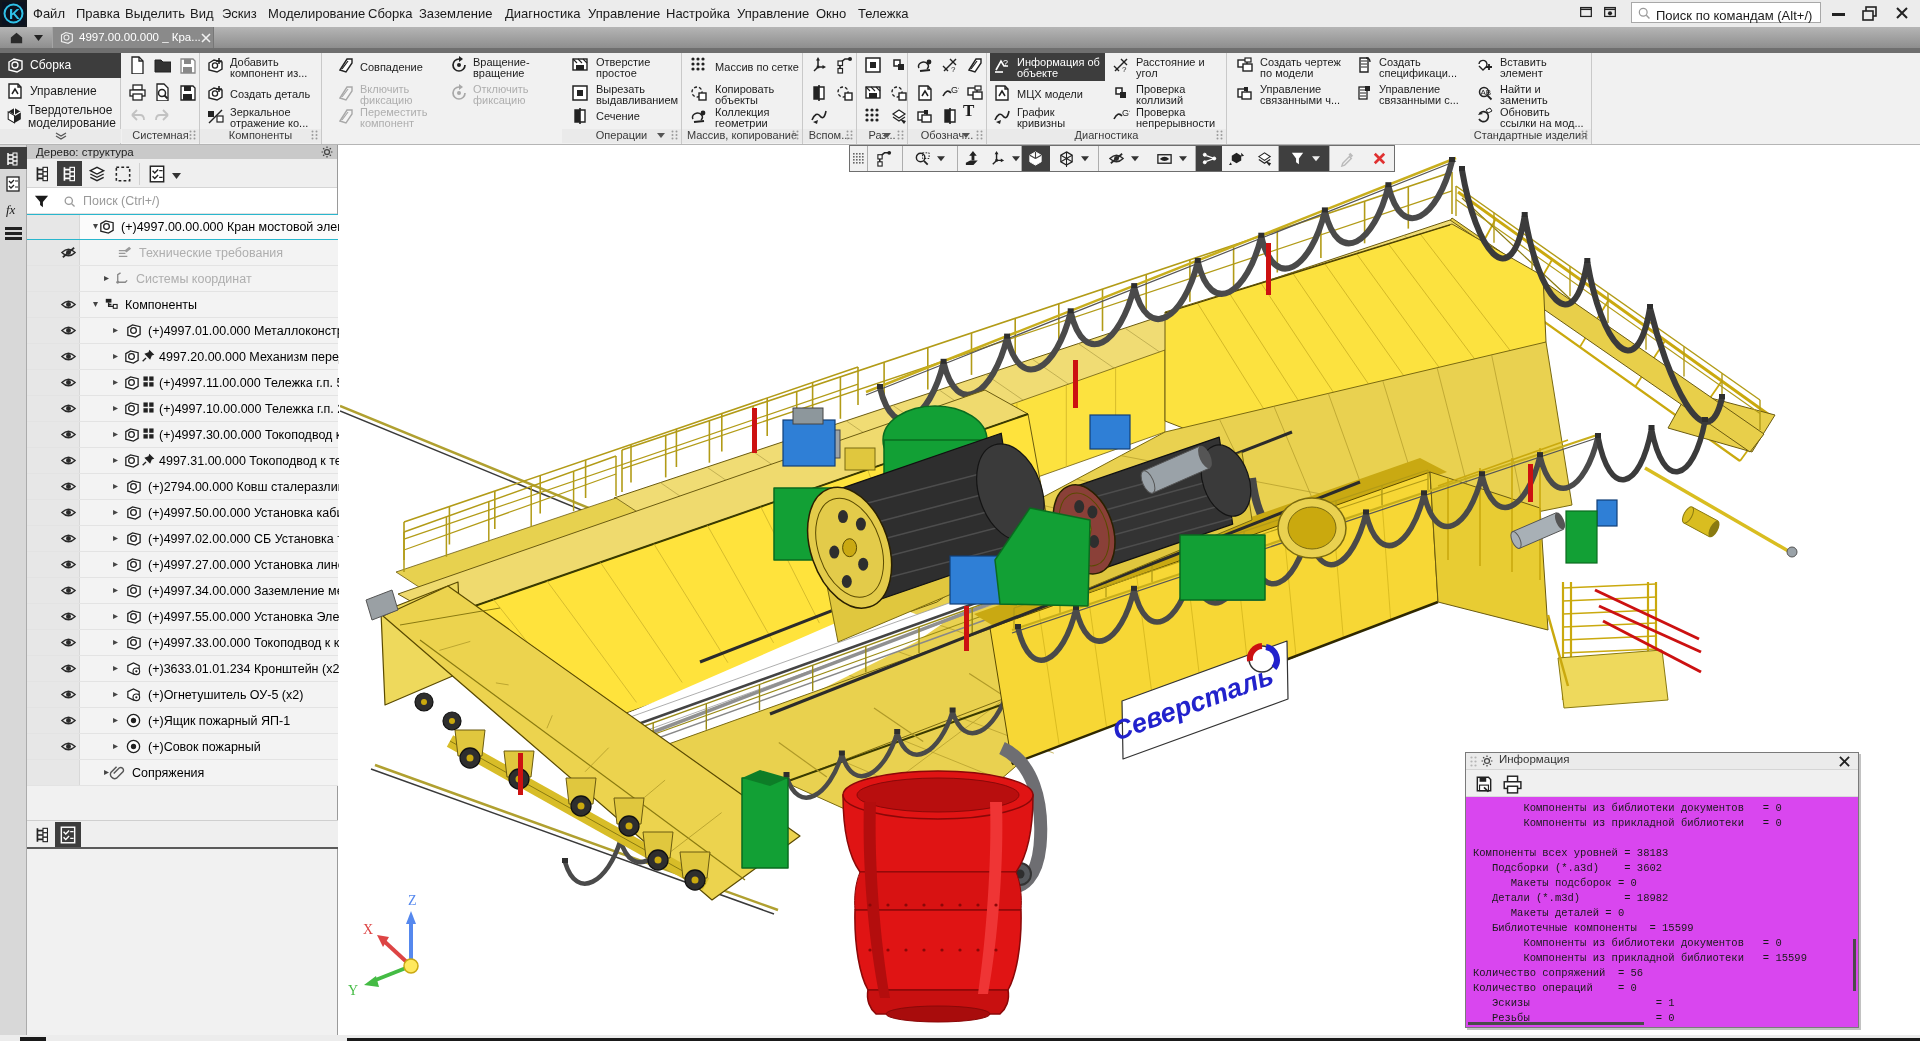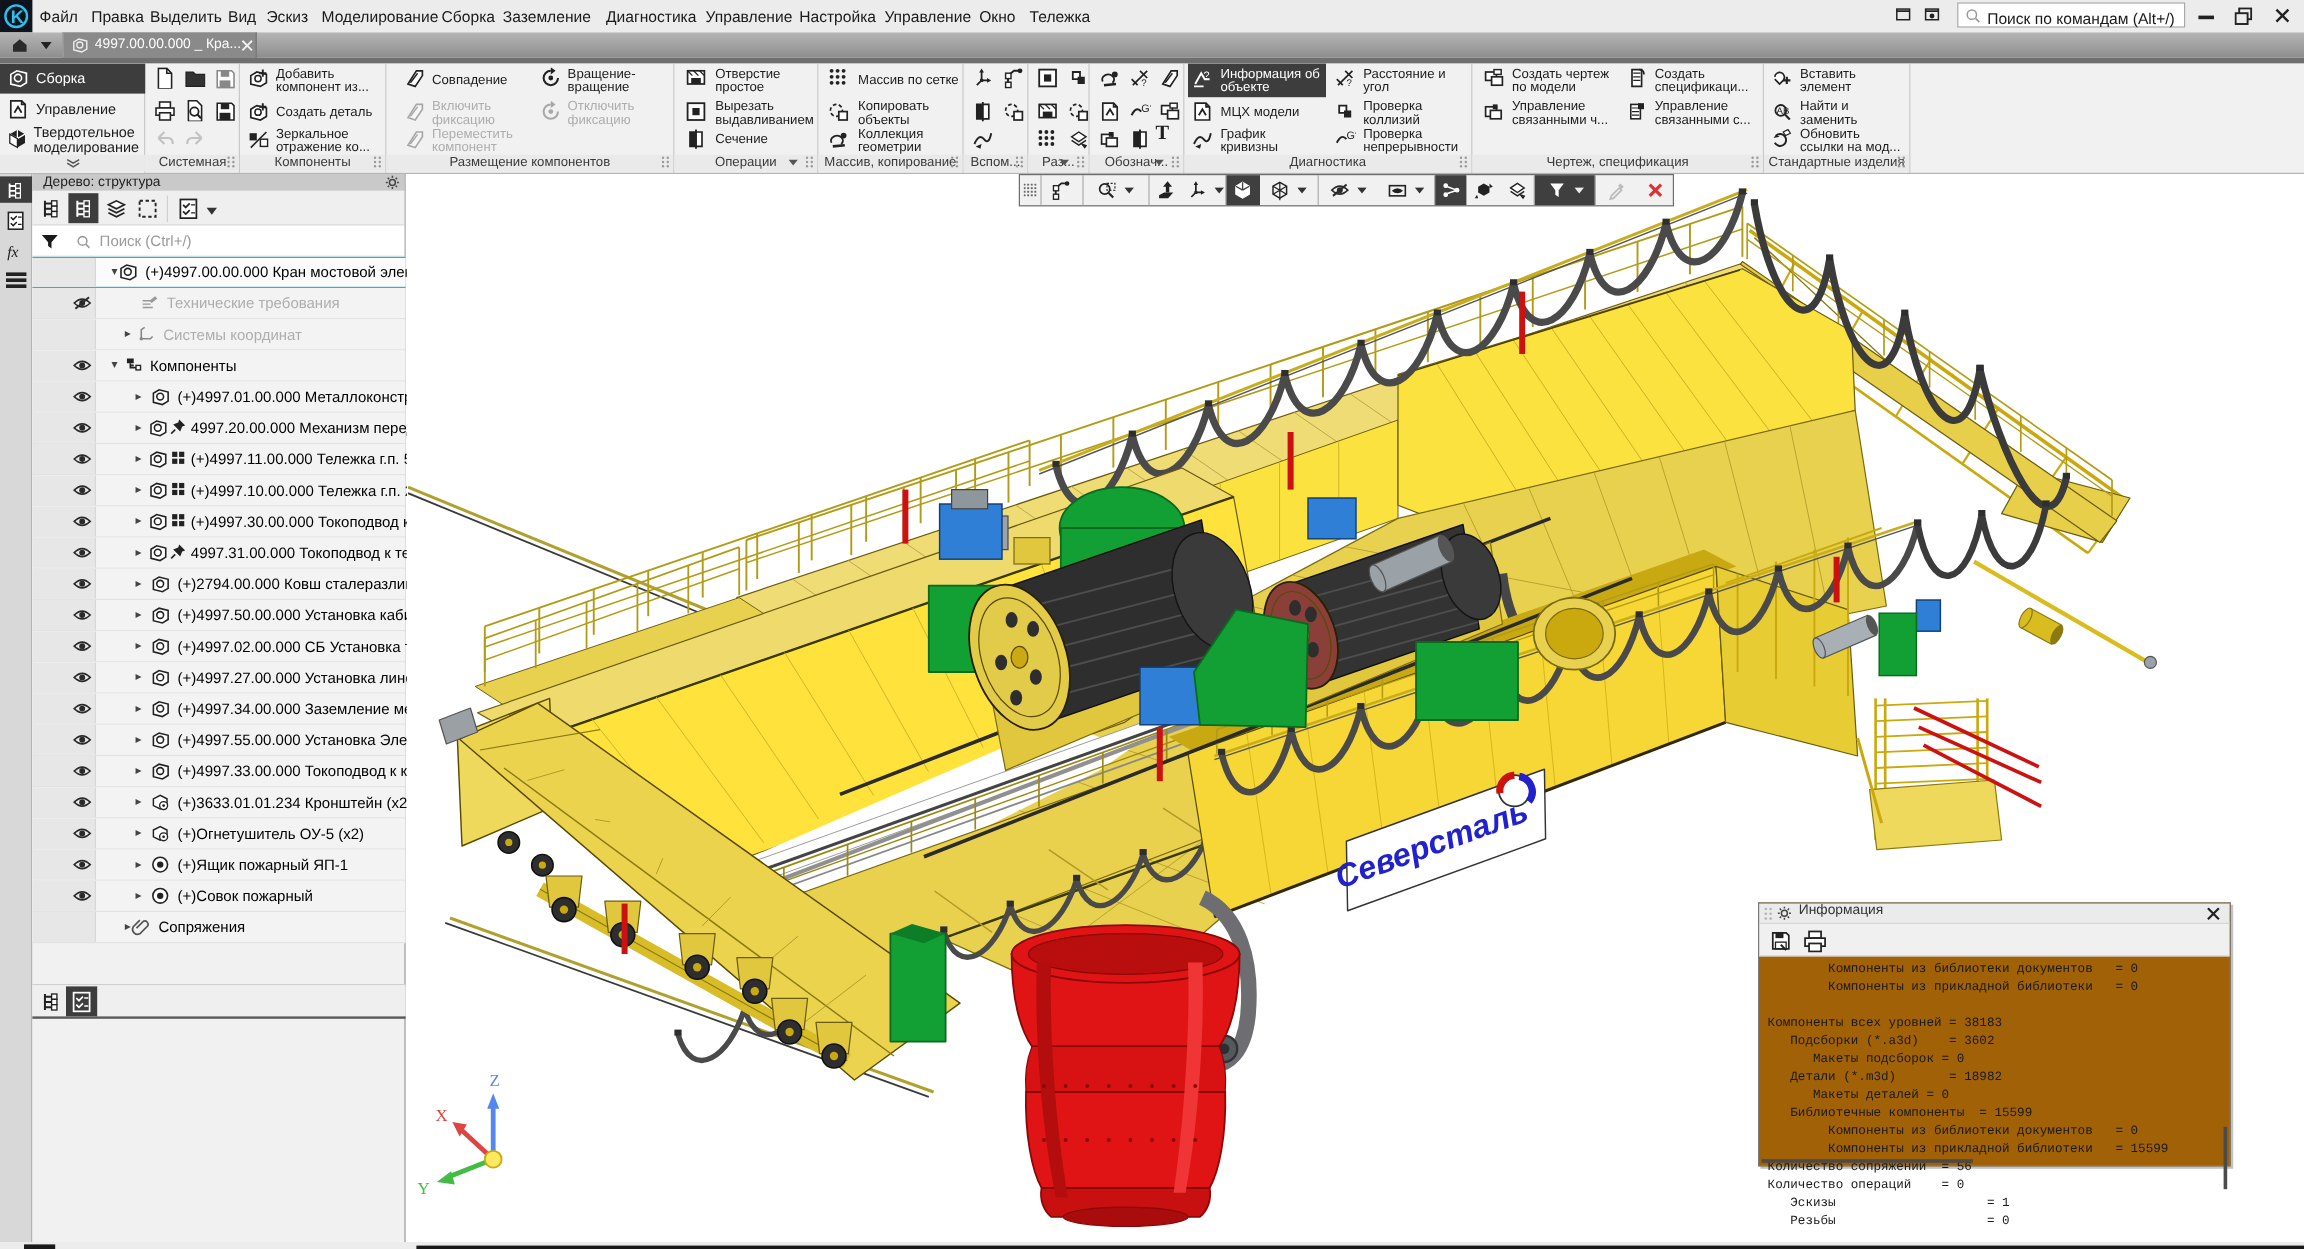--- a/index.html
+++ b/index.html
@@ -32,21 +32,21 @@
 .trow{position:absolute;left:0;width:311px;height:26px;background:#f3f3f3;border-bottom:1px solid #e3e3e3;font-size:12.5px;color:#1c1c1c;white-space:nowrap;overflow:hidden}
 .tgut{position:absolute;left:0;top:0;width:53px;height:26px;background:#e7e7e7;border-right:1px solid #d8d8d8}
 .arr{position:absolute;top:6px;font-size:10px;color:#444}
 .titem{position:absolute;top:5.5px}
 
 #vtool{position:absolute;left:849px;top:145px;width:546px;height:27px;background:#f1f1f1;border:1px solid #6e6e6e;display:flex;align-items:center}
 .vsep{width:1px;height:25px;background:#adadad}
 .vbtn{height:25px;display:flex;align-items:center;justify-content:center}
 .vdark{background:#3f3f3f}
 
-#iwin{position:absolute;left:1465px;top:752px;width:394px;height:220px;background:#a16207;border:1px solid #7a7a7a;box-shadow:2px 2px 0 rgba(120,120,120,.45)}
+#iwin{position:absolute;left:1465px;top:752px;width:394px;height:276px;background:#d946ef;border:1px solid #7a7a7a;box-shadow:2px 2px 0 rgba(120,120,120,.45)}
 #ititle{position:absolute;left:0;top:0;width:100%;height:17px;background:#ebebeb;font-size:11.5px;color:#333;border-bottom:1px solid #d5d5d5}
 #itool{position:absolute;left:0;top:17px;width:100%;height:27px;background:#f0f0f0;border-bottom:1px solid #d9d9d9}
 #itext{position:absolute;left:7px;top:48px;width:380px;font-family:"Liberation Mono",monospace;font-size:10.5px;line-height:15px;color:#1a1a1a;white-space:pre}
 
 #status{position:absolute;left:0;top:1035px;width:1920px;height:6px;background:#ececec}
 </style></head><body>
 <svg width="0" height="0" style="position:absolute">
     <defs>
 <g id="i-doc">
         <path d="M4 1h7l4 4v13H4z" fill="#fff" stroke="#222" stroke-width="1.3"></path>
@@ -490,32 +490,20 @@
     </svg>
     <div class="rtxt" style="left:230px;top:4px">Добавить<br>компонент из...</div>
     <svg class="abs" style="left:206px;top:31px" width="18" height="18" viewBox="0 0 18 18">
       <use href="#i-asmplus"></use>
     </svg>
     <div class="rtxt" style="left:230px;top:36px">Создать деталь</div>
     <svg class="abs" style="left:206px;top:54px" width="18" height="18" viewBox="0 0 18 18">
       <use href="#i-mirror"></use>
     </svg>
     <div class="rtxt" style="left:230px;top:54px">Зеркальное<br>отражение ко...</div>
-    <div class="rgrp" style="left:322px;width:240px">
-      <div class="rlabel">Размещение компонентов<svg style="position:absolute;bottom:3px;right:3px" width="7" height="10" viewBox="0 0 7 10">
-          <g fill="#9a9a9a">
-            <circle cx="1.5" cy="1.5" r="1"></circle>
-            <circle cx="5.5" cy="1.5" r="1"></circle>
-            <circle cx="1.5" cy="5" r="1"></circle>
-            <circle cx="5.5" cy="5" r="1"></circle>
-            <circle cx="1.5" cy="8.5" r="1"></circle>
-            <circle cx="5.5" cy="8.5" r="1"></circle>
-          </g>
-        </svg></div>
-    </div>
     <svg class="abs" style="left:337px;top:3px" width="18" height="18" viewBox="0 0 18 18">
       <use href="#i-match"></use>
     </svg>
     <div class="rtxt" style="left:360px;top:9px">Совпадение</div>
     <svg class="abs" style="left:337px;top:31px" width="18" height="18" viewBox="0 0 18 18" opacity="0.35">
       <use href="#i-match"></use>
     </svg>
     <div class="rtxt gray" style="left:360px;top:31px">Включить<br>фиксацию</div>
     <svg class="abs" style="left:337px;top:54px" width="18" height="18" viewBox="0 0 18 18" opacity="0.35">
       <use href="#i-match"></use>
@@ -707,32 +695,20 @@
     </svg>
     <div class="rtxt" style="left:1136px;top:4px">Расстояние и<br>угол</div>
     <svg class="abs" style="left:1112px;top:31px" width="18" height="18" viewBox="0 0 18 18">
       <use href="#i-coll2"></use>
     </svg>
     <div class="rtxt" style="left:1136px;top:31px">Проверка<br>коллизий</div>
     <svg class="abs" style="left:1112px;top:54px" width="18" height="18" viewBox="0 0 18 18">
       <use href="#i-cont"></use>
     </svg>
     <div class="rtxt" style="left:1136px;top:54px">Проверка<br>непрерывности</div>
-    <div class="rgrp" style="left:1227px;width:243px">
-      <div class="rlabel">Чертеж, спецификация<svg style="position:absolute;bottom:3px;right:3px" width="7" height="10" viewBox="0 0 7 10">
-          <g fill="#9a9a9a">
-            <circle cx="1.5" cy="1.5" r="1"></circle>
-            <circle cx="5.5" cy="1.5" r="1"></circle>
-            <circle cx="1.5" cy="5" r="1"></circle>
-            <circle cx="5.5" cy="5" r="1"></circle>
-            <circle cx="1.5" cy="8.5" r="1"></circle>
-            <circle cx="5.5" cy="8.5" r="1"></circle>
-          </g>
-        </svg></div>
-    </div>
     <svg class="abs" style="left:1236px;top:3px" width="18" height="18" viewBox="0 0 18 18">
       <use href="#i-drw"></use>
     </svg>
     <div class="rtxt" style="left:1260px;top:4px">Создать чертеж<br>по модели</div>
     <svg class="abs" style="left:1236px;top:31px" width="18" height="18" viewBox="0 0 18 18">
       <use href="#i-linked"></use>
     </svg>
     <div class="rtxt" style="left:1260px;top:31px">Управление<br>связанными ч...</div>
     <svg class="abs" style="left:1355px;top:3px" width="18" height="18" viewBox="0 0 18 18">
       <use href="#i-spec"></use>

